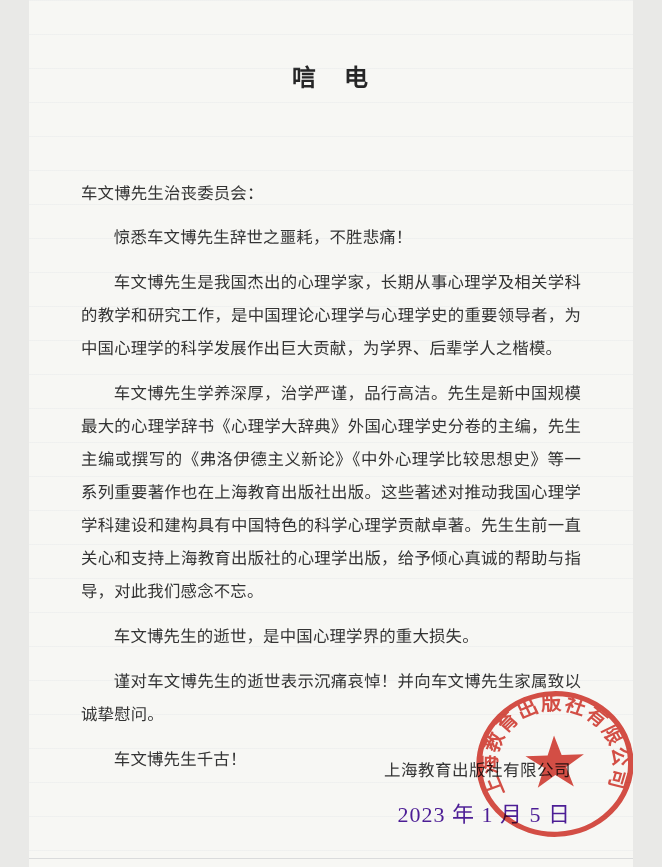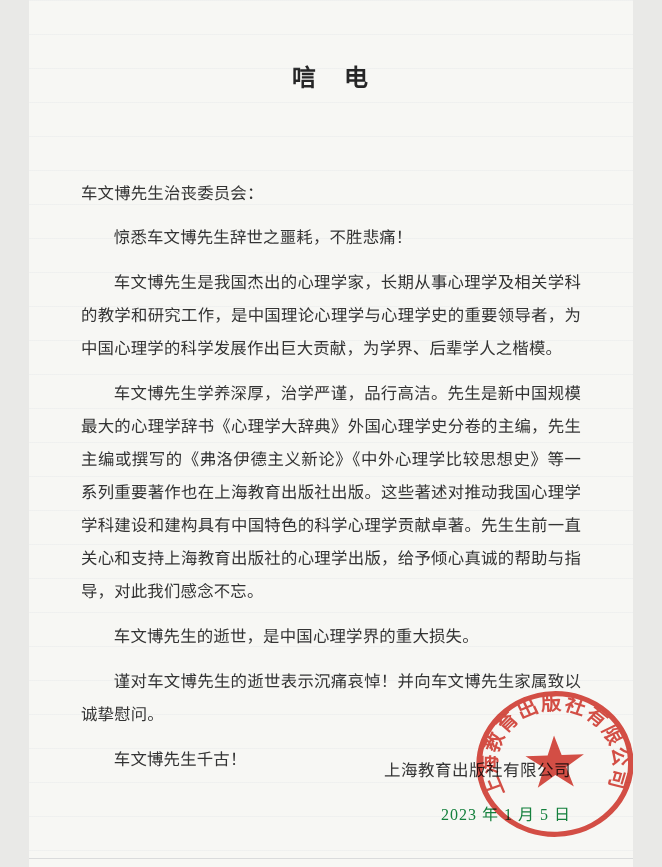--- a/index.html
+++ b/index.html
@@ -51,21 +51,21 @@
   .content p.greeting{margin-bottom:11px;text-indent:0;}
   .content p.indent{text-indent:2em;}
   .sign-org{
     position:absolute;top:758px;right:62px;
     font-size:16.5px;line-height:26px;color:#333;
     letter-spacing:0.5px;
     z-index:1;
   }
   .sign-date{
     position:absolute;top:802px;right:62px;
-    font-size:16px;line-height:26px;color:#15803d;
+    font-size:22px;line-height:26px;color:#4c1d95;
     letter-spacing:1px;
     z-index:1;
   }
   .seal{
     position:absolute;left:444px;top:688px;
     width:164px;height:152px;
     z-index:2;
     mix-blend-mode:multiply;
     opacity:0.88;
     transform:rotate(-2deg);

